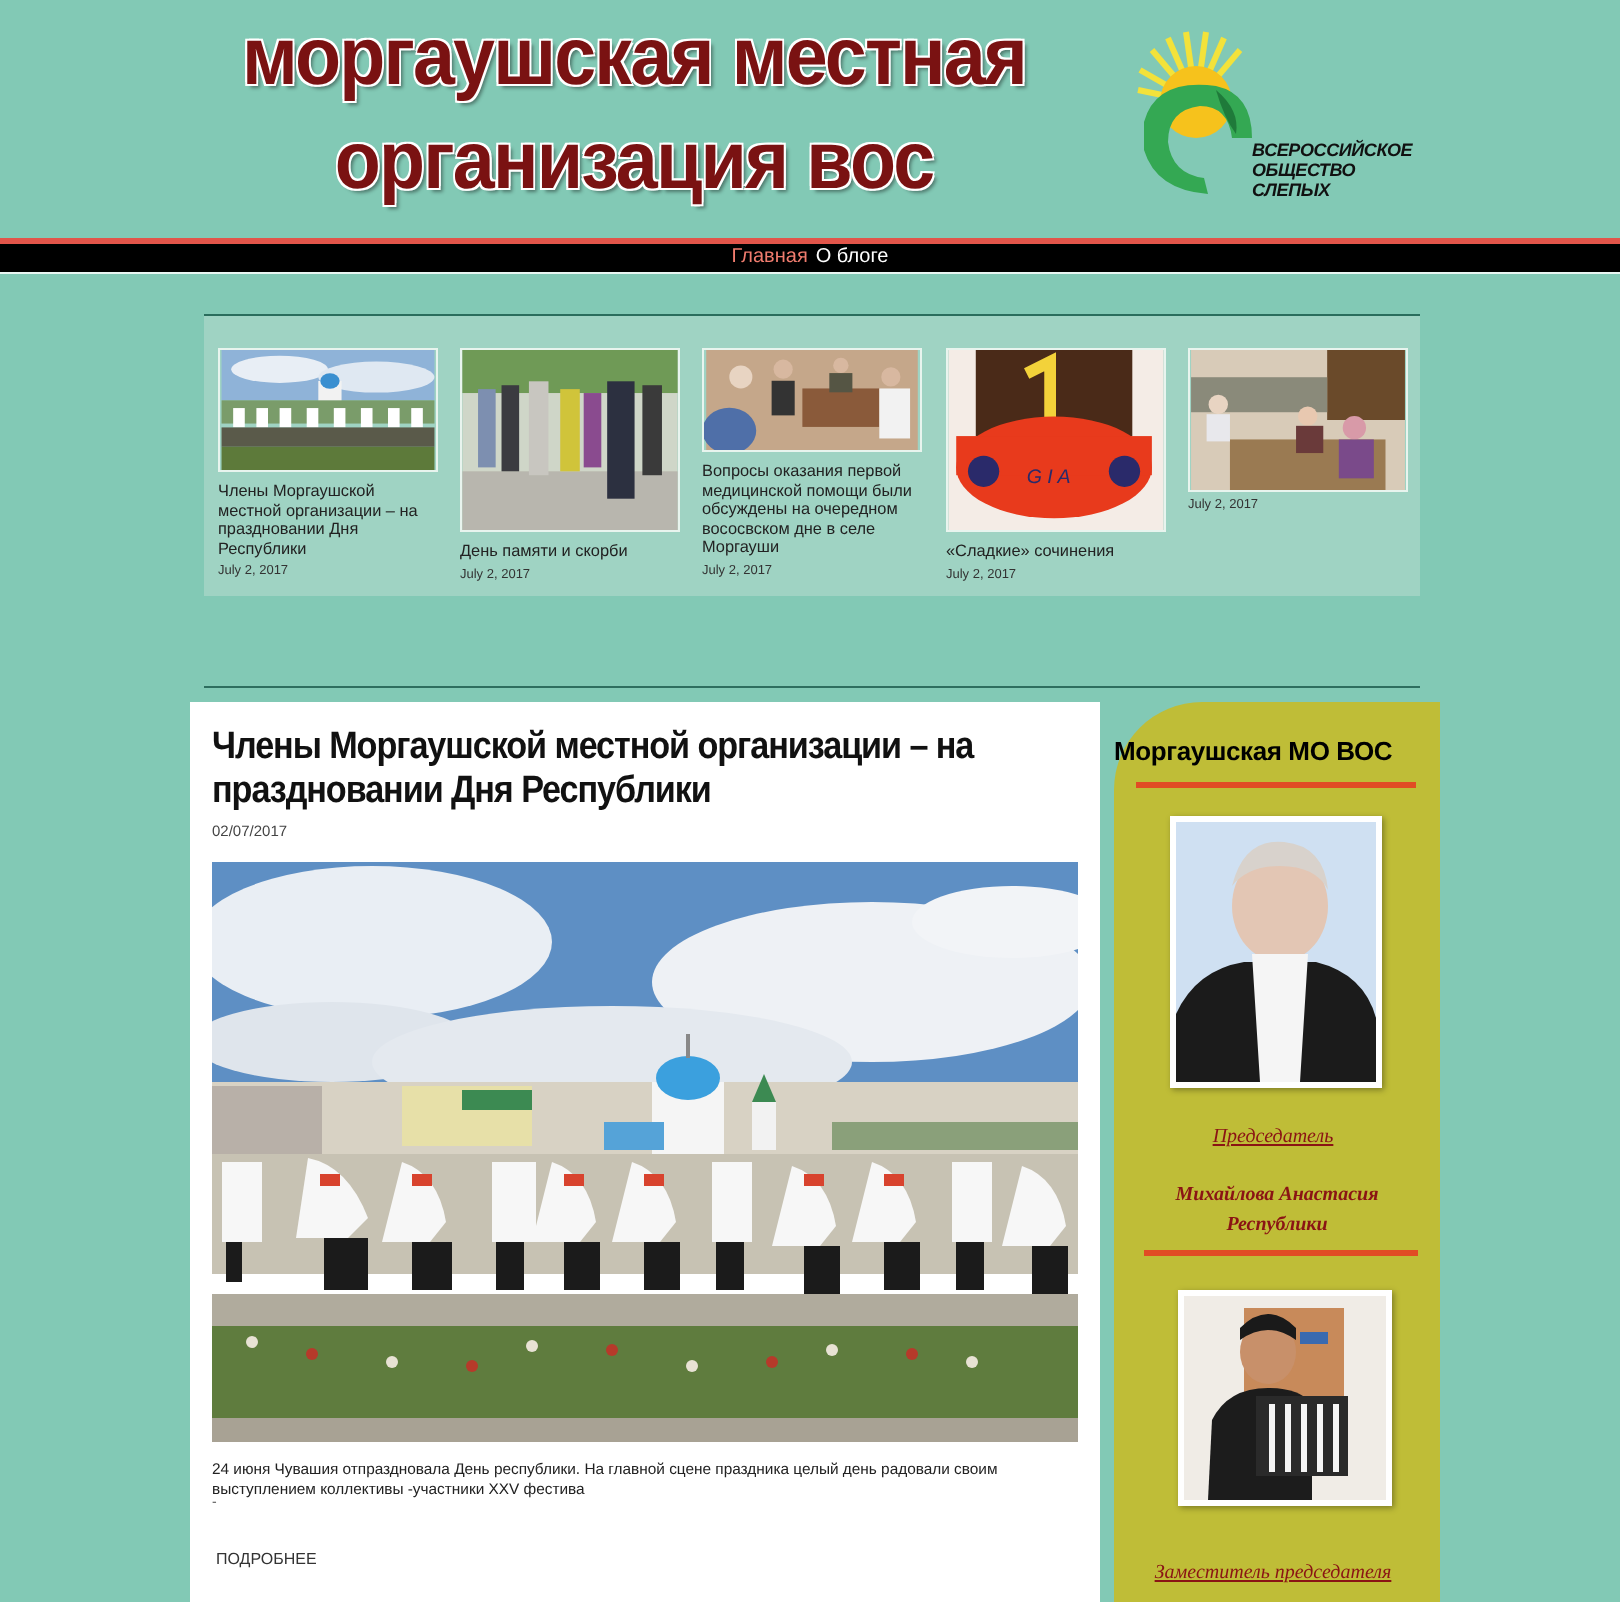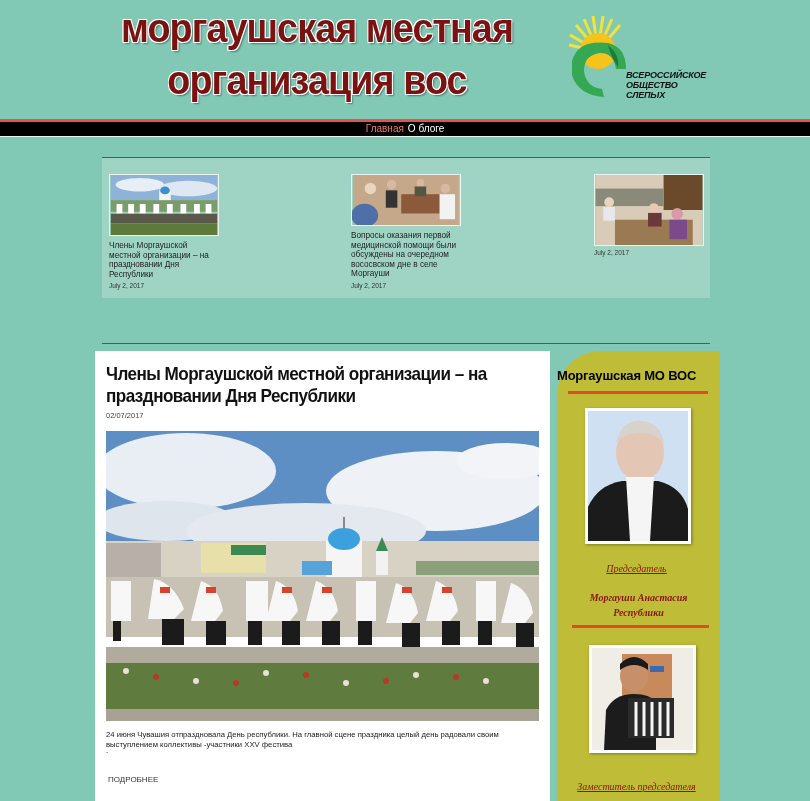--- a/index.html
+++ b/index.html
@@ -121,38 +121,70 @@
           <rect x="86" y="30" width="6" height="10"></rect>
           <rect x="98" y="30" width="6" height="10"></rect>
         </g>
       <rect y="40" width="110" height="10" fill="#5a5a4a"></rect>
         <rect y="50" width="110" height="12" fill="#5d7a3a"></rect>
     </svg>
     <div class="feat-title">Члены Моргаушской местной организации – на праздновании Дня Республики</div>
     <div class="feat-date">July 2, 2017</div>
   </div>
 
+  <div class="feat-item" style="left:128px">
+    <svg class="feat-img" width="110" height="92" viewBox="0 0 110 92">
+      <rect width="110" height="92" fill="#cfd6c8"></rect>
+        <rect width="110" height="22" fill="#6f9a56"></rect>
+      <rect y="62" width="110" height="30" fill="#b8b6ae"></rect>
+      <g>
+          <rect x="8" y="20" width="9" height="40" fill="#7d8fb0"></rect>
+          <rect x="20" y="18" width="9" height="44" fill="#3b3b40"></rect>
+          <rect x="34" y="16" width="10" height="48" fill="#c8c6c0"></rect>
+          <rect x="50" y="20" width="10" height="42" fill="#d0c43a"></rect>
+          <rect x="62" y="22" width="9" height="38" fill="#8a4b8f"></rect>
+          <rect x="74" y="16" width="14" height="60" fill="#2c3040"></rect>
+          <rect x="92" y="18" width="10" height="46" fill="#3a3a3a"></rect>
+        </g>
+    </svg>
+    <div class="feat-title">День памяти и скорби</div>
+    <div class="feat-date">July 2, 2017</div>
+  </div>
 
   <div class="feat-item" style="left:249px">
     <svg class="feat-img" width="110" height="52" viewBox="0 0 110 52">
       <rect width="110" height="52" fill="#c5a78a"></rect>
         <rect x="50" y="20" width="40" height="20" fill="#8a5a3a"></rect>
       <ellipse cx="12" cy="42" rx="14" ry="12" fill="#4f6fa8"></ellipse>
         <circle cx="18" cy="14" r="6" fill="#e8d4c2"></circle>
       <circle cx="40" cy="10" r="5" fill="#d8b8a0"></circle>
         <rect x="34" y="16" width="12" height="18" fill="#333"></rect>
       <circle cx="96" cy="14" r="5" fill="#d8b8a0"></circle>
         <rect x="90" y="20" width="16" height="26" fill="#f2f2f2"></rect>
       <circle cx="70" cy="8" r="4" fill="#d8b8a0"></circle>
         <rect x="64" y="12" width="12" height="10" fill="#554"></rect>
     </svg>
     <div class="feat-title">Вопросы оказания первой медицинской помощи были обсуждены на очередном вососвском дне в селе Моргауши</div>
     <div class="feat-date">July 2, 2017</div>
   </div>
 
+  <div class="feat-item" style="left:371px">
+    <svg class="feat-img" width="110" height="92" viewBox="0 0 110 92">
+      <rect width="110" height="92" fill="#f4ece6"></rect>
+      <rect x="14" y="0" width="80" height="44" fill="#4a2a18"></rect>
+      <path d="M40 12 L52 6 L52 40 M40 40 L64 40" stroke="#f3d23a" stroke-width="6" fill="none"></path>
+      <ellipse cx="54" cy="60" rx="50" ry="26" fill="#e83a1c"></ellipse>
+        <rect x="4" y="44" width="100" height="20" fill="#e83a1c"></rect>
+      <circle cx="18" cy="62" r="8" fill="#2a2a6a"></circle>
+        <circle cx="90" cy="62" r="8" fill="#2a2a6a"></circle>
+      <text x="40" y="68" font-size="10" fill="#2a2a6a" font-style="italic">G I A</text>
+    </svg>
+    <div class="feat-title">«Сладкие» сочинения</div>
+    <div class="feat-date">July 2, 2017</div>
+  </div>
 
   <div class="feat-item" style="left:492px">
     <svg class="feat-img" width="110" height="72" viewBox="0 0 110 72">
       <rect width="110" height="72" fill="#d8cbb8"></rect>
         <rect x="70" y="0" width="40" height="36" fill="#6a4a2a"></rect>
       <rect x="0" y="14" width="70" height="18" fill="#8a8a7a"></rect>
       <rect x="20" y="46" width="80" height="26" fill="#9a7a52"></rect>
       <circle cx="14" cy="28" r="5" fill="#e8d4c2"></circle>
         <rect x="8" y="33" width="12" height="14" fill="#e8e8ec"></rect>
       <circle cx="60" cy="34" r="5" fill="#e8c8b0"></circle>
@@ -254,21 +286,21 @@
     <svg width="100" height="130" viewBox="0 0 100 130">
       <rect width="100" height="130" fill="#cfe0f2"></rect>
       <ellipse cx="52" cy="42" rx="24" ry="28" fill="#e3c6b4"></ellipse>
       <path d="M28 32 Q34 8 54 10 Q74 12 76 34 Q70 22 52 22 Q36 22 28 32 Z" fill="#d8d2cc"></path>
       <path d="M0 130 L0 96 Q10 74 34 70 L70 70 Q94 76 100 98 L100 130 Z" fill="#1b1b1b"></path>
       <path d="M38 66 L66 66 L62 130 L42 130 Z" fill="#f5f5f5"></path>
     </svg>
   </div>
 
   <div class="sb-role" style="top:212px">Председатель</div>
-  <div class="sb-name" style="top:239px">Моргауши Анастасия</div>
+  <div class="sb-name" style="top:239px">Михайлова Анастасия</div>
   <div class="sb-name" style="top:254px">Республики</div>
   <div class="sb-rule" style="top:274px; left:15px; width:137px;"></div>
 
   <div class="sb-photo" style="left:32px; top:294px; width:107px; height:108px;">
     <svg width="101" height="102" viewBox="0 0 101 102">
       <rect width="101" height="102" fill="#f0ece6"></rect>
       <rect x="30" y="6" width="50" height="70" fill="#c88a5a"></rect>
       <rect x="58" y="18" width="14" height="6" fill="#3a6ab0"></rect>
       <ellipse cx="42" cy="28" rx="14" ry="16" fill="#c8906a"></ellipse>
       <path d="M28 16 Q42 2 56 16 L56 22 Q42 12 28 22 Z" fill="#1a1a1a"></path>

